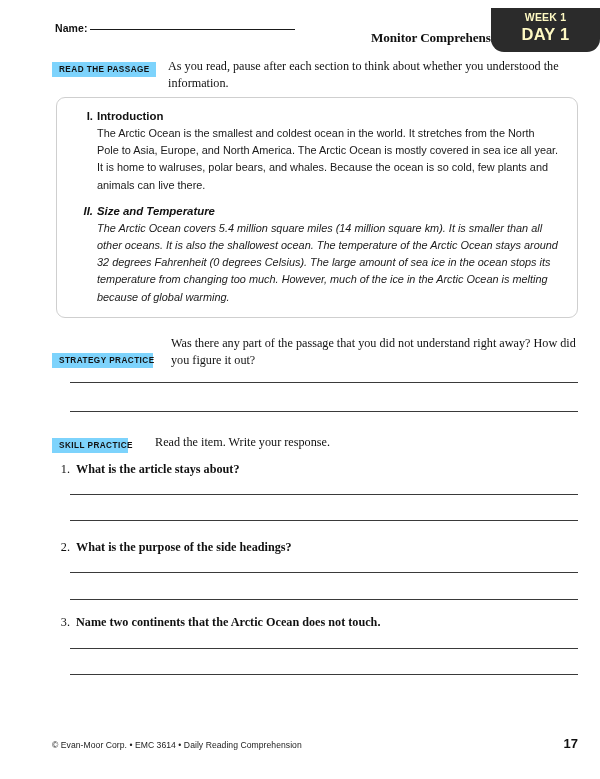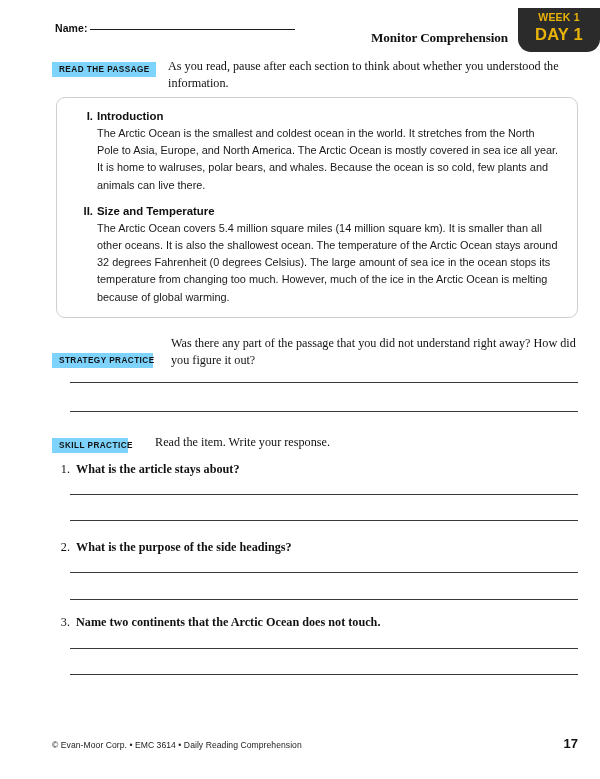--- a/index.html
+++ b/index.html
@@ -56,26 +56,26 @@
     font-weight: bold;
     font-size: 13.2px;
     letter-spacing: -0.1px;
     color: #111;
     white-space: nowrap;
   }
   .week-day-badge {
     position: absolute;
     right: 0px;
     top: 8px;
-    width: 82px;
+    width: 109px;
     height: 44px;
     background: #2b2b2b;
     border-bottom-left-radius: 13px;
     border-bottom-right-radius: 13px;
-    color: #eab308;
+    color: #fef9c3;
     font-family: "Liberation Sans", sans-serif;
     text-align: center;
     box-sizing: border-box;
     padding-top: 3px;
   }
   .badge-week {
     font-size: 10.5px;
     font-weight: bold;
     letter-spacing: 0.2px;
     line-height: 13px;
@@ -301,21 +301,21 @@
   <div class="passage-box">
 
     <div class="sec">
       <div class="sec-head">
         <span class="sec-numeral">I.</span>
         <span>Introduction</span>
       </div>
       <div class="sec-body">The Arctic Ocean is the smallest and coldest ocean in the world. It stretches from the North Pole to Asia, Europe, and North America. The Arctic Ocean is mostly covered in sea ice all year. It is home to walruses, polar bears, and whales. Because the ocean is so cold, few plants and animals can live there.</div>
     </div>
 
-    <div class="sec" style="margin-top:11px;">
+    <div class="sec" style="margin-top:11px;font-style:italic;">
       <div class="sec-head">
         <span class="sec-numeral">II.</span>
         <span>Size and Temperature</span>
       </div>
       <div class="sec-body">The Arctic Ocean covers 5.4 million square miles (14 million square km). It is smaller than all other oceans. It is also the shallowest ocean. The temperature of the Arctic Ocean stays around 32 degrees Fahrenheit (0 degrees Celsius). The large amount of sea ice in the ocean stops its temperature from changing too much. However, much of the ice in the Arctic Ocean is melting because of global warming.</div>
     </div>
 
   </div>
 
   <div class="strategy-row">

